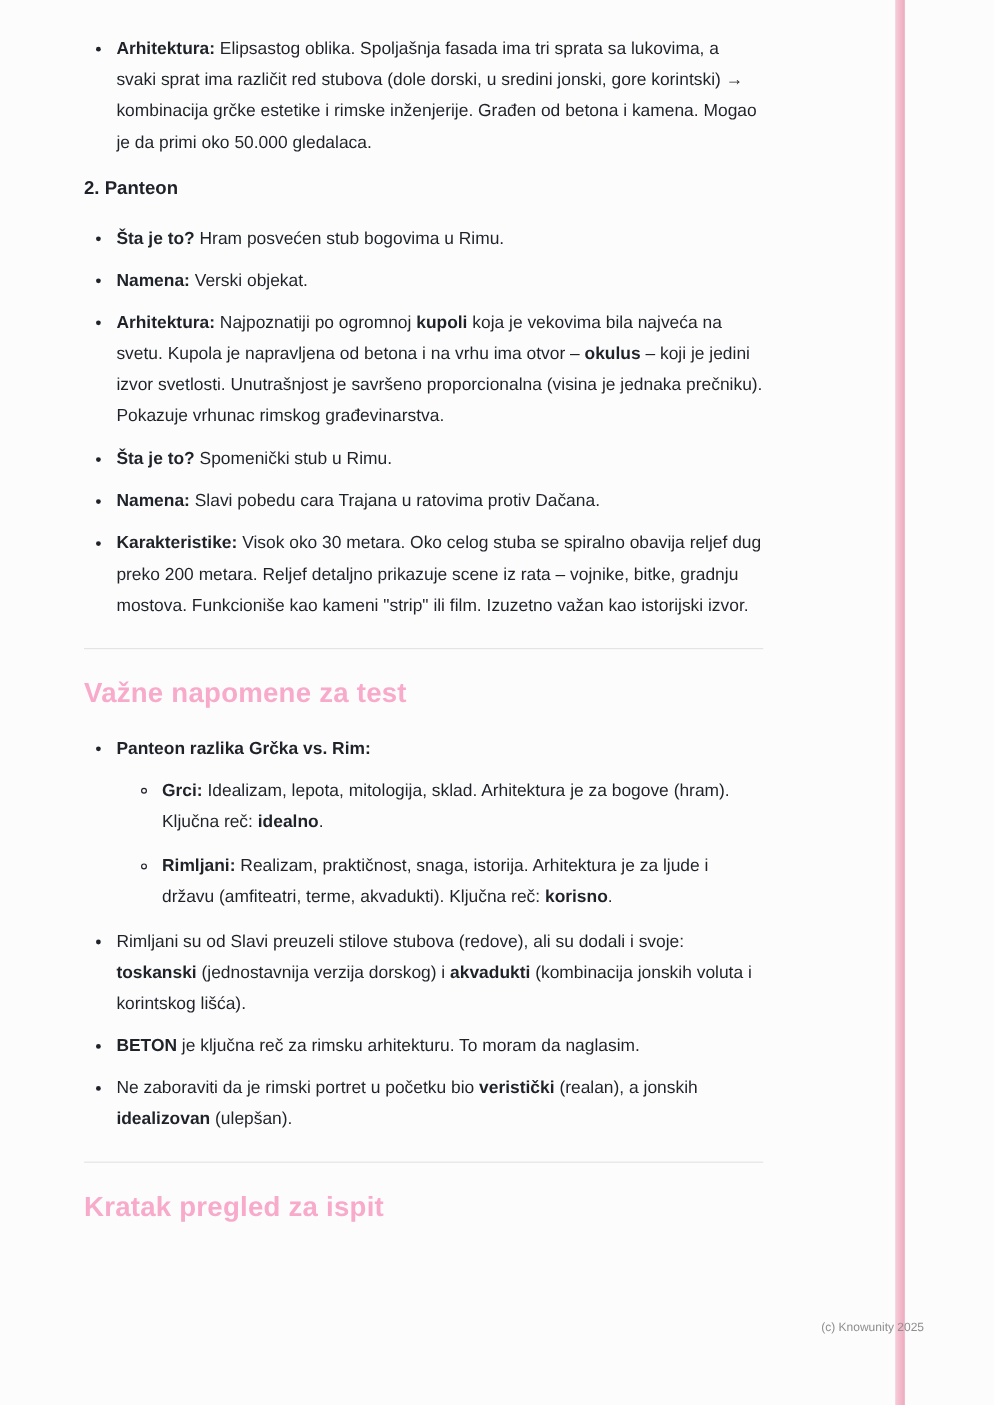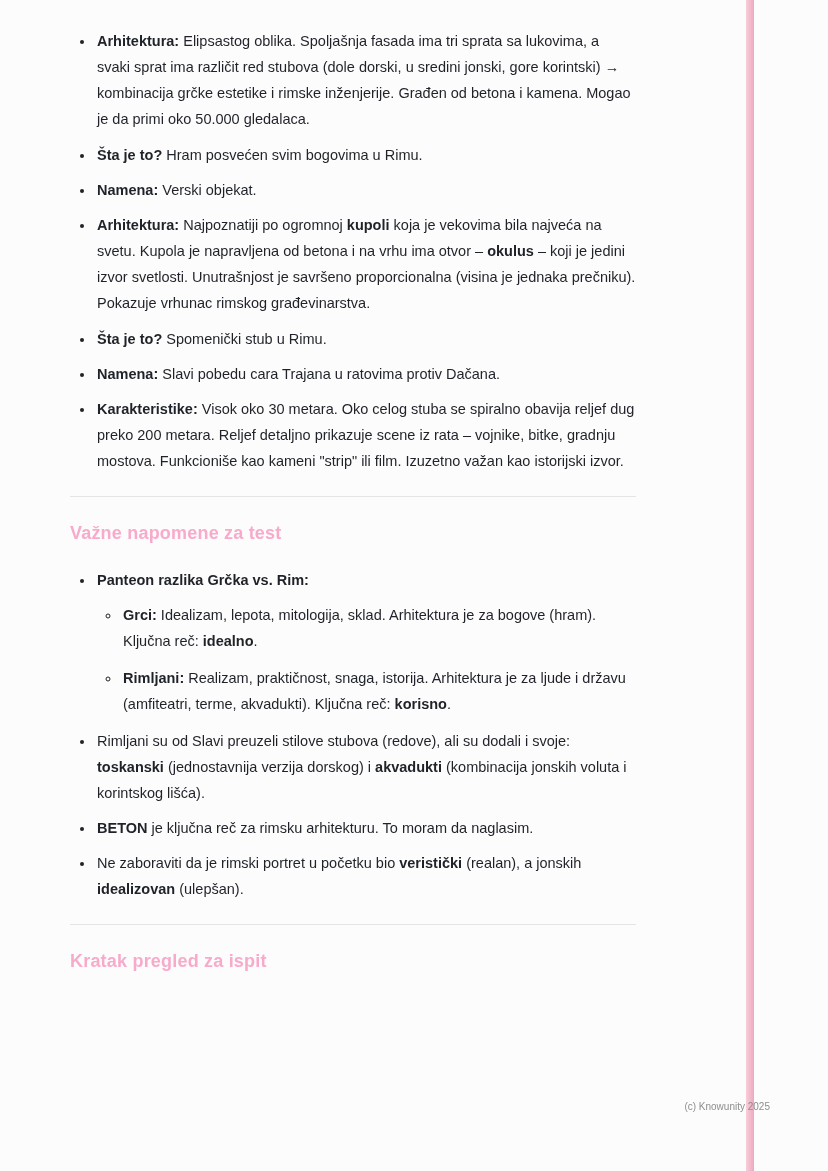--- a/index.html
+++ b/index.html
@@ -26,21 +26,21 @@
 
   .doc h3 {
     font-size: 15.5px;
     line-height: 20px;
     margin: 16px 0 18px;
     font-weight: 700;
     color: var(--text-color, #1f2329);
   }
 
   .doc h2.pink {
-    font-size: 18px;
+    font-size: 23px;
     line-height: 28px;
     margin: 0 0 20px;
     font-weight: 700;
     letter-spacing: 0.2px;
     color: var(--accent-pink, #f8aacb);
   }
 
   .doc hr {
     border: none;
     border-top: 1px solid var(--divider-color, #e4e4e4);
@@ -52,21 +52,21 @@
     padding-left: 25px;
     list-style-type: disc;
   }
   ul.list > li { margin-bottom: 9px; padding-left: 2px; }
 
   ul.sub-list {
     margin: 9px 0 0;
     padding-left: 24px;
     list-style-type: circle;
   }
-  ul.sub-list > li { margin-bottom: 11px; padding-left: 2px; }
+  ul.sub-list > li { margin-bottom: 11px; padding-left: 2px; margin-left: 12px; }
 
   .bold { font-weight: 700; }
 
   .edge-stripe {
     position: absolute;
     top: 0;
     right: 74px;
     width: 8px;
     height: 100%;
     background: linear-gradient(90deg, var(--edge-stripe-from, #f7cdd9), var(--edge-stripe-to, #eea9be));
@@ -82,22 +82,23 @@
   }
 </style>
 </head>
 <body>
 
 <div class="page">
   <main class="doc">
       <ul class="list">
         <li><span class="bold">Arhitektura:</span><span> Elipsastog oblika. Spoljašnja fasada ima tri sprata sa lukovima, a svaki sprat ima različit red stubova (dole dorski, u sredini jonski, gore korintski) → kombinacija grčke estetike i rimske inženjerije. Građen od betona i kamena. Mogao je da primi oko 50.000 gledalaca.</span></li>
       </ul>
+      <h3>2. Panteon</h3>
       <ul class="list">
-        <li><span class="bold">Šta je to?</span><span> Hram posvećen svim bogovima u Rimu.</span></li>
+        <li><span class="bold">Šta je to?</span><span> Hram posvećen stub bogovima u Rimu.</span></li>
         <li><span class="bold">Namena:</span><span> Verski objekat.</span></li>
         <li><span class="bold">Arhitektura:</span><span> Najpoznatiji po ogromnoj </span><span class="bold">kupoli</span><span> koja je vekovima bila najveća na svetu. Kupola je napravljena od betona i na vrhu ima otvor – </span><span class="bold">okulus</span><span> – koji je jedini izvor svetlosti. Unutrašnjost je savršeno proporcionalna (visina je jednaka prečniku). Pokazuje vrhunac rimskog građevinarstva.</span></li>
       </ul>
       <ul class="list">
         <li><span class="bold">Šta je to?</span><span> Spomenički stub u Rimu.</span></li>
         <li><span class="bold">Namena:</span><span> Slavi pobedu cara Trajana u ratovima protiv Dačana.</span></li>
         <li><span class="bold">Karakteristike:</span><span> Visok oko 30 metara. Oko celog stuba se spiralno obavija reljef dug preko 200 metara. Reljef detaljno prikazuje scene iz rata – vojnike, bitke, gradnju mostova. Funkcioniše kao kameni "strip" ili film. Izuzetno važan kao istorijski izvor.</span></li>
       </ul>
       <hr>
       <h2 class="pink">Važne napomene za test</h2>

